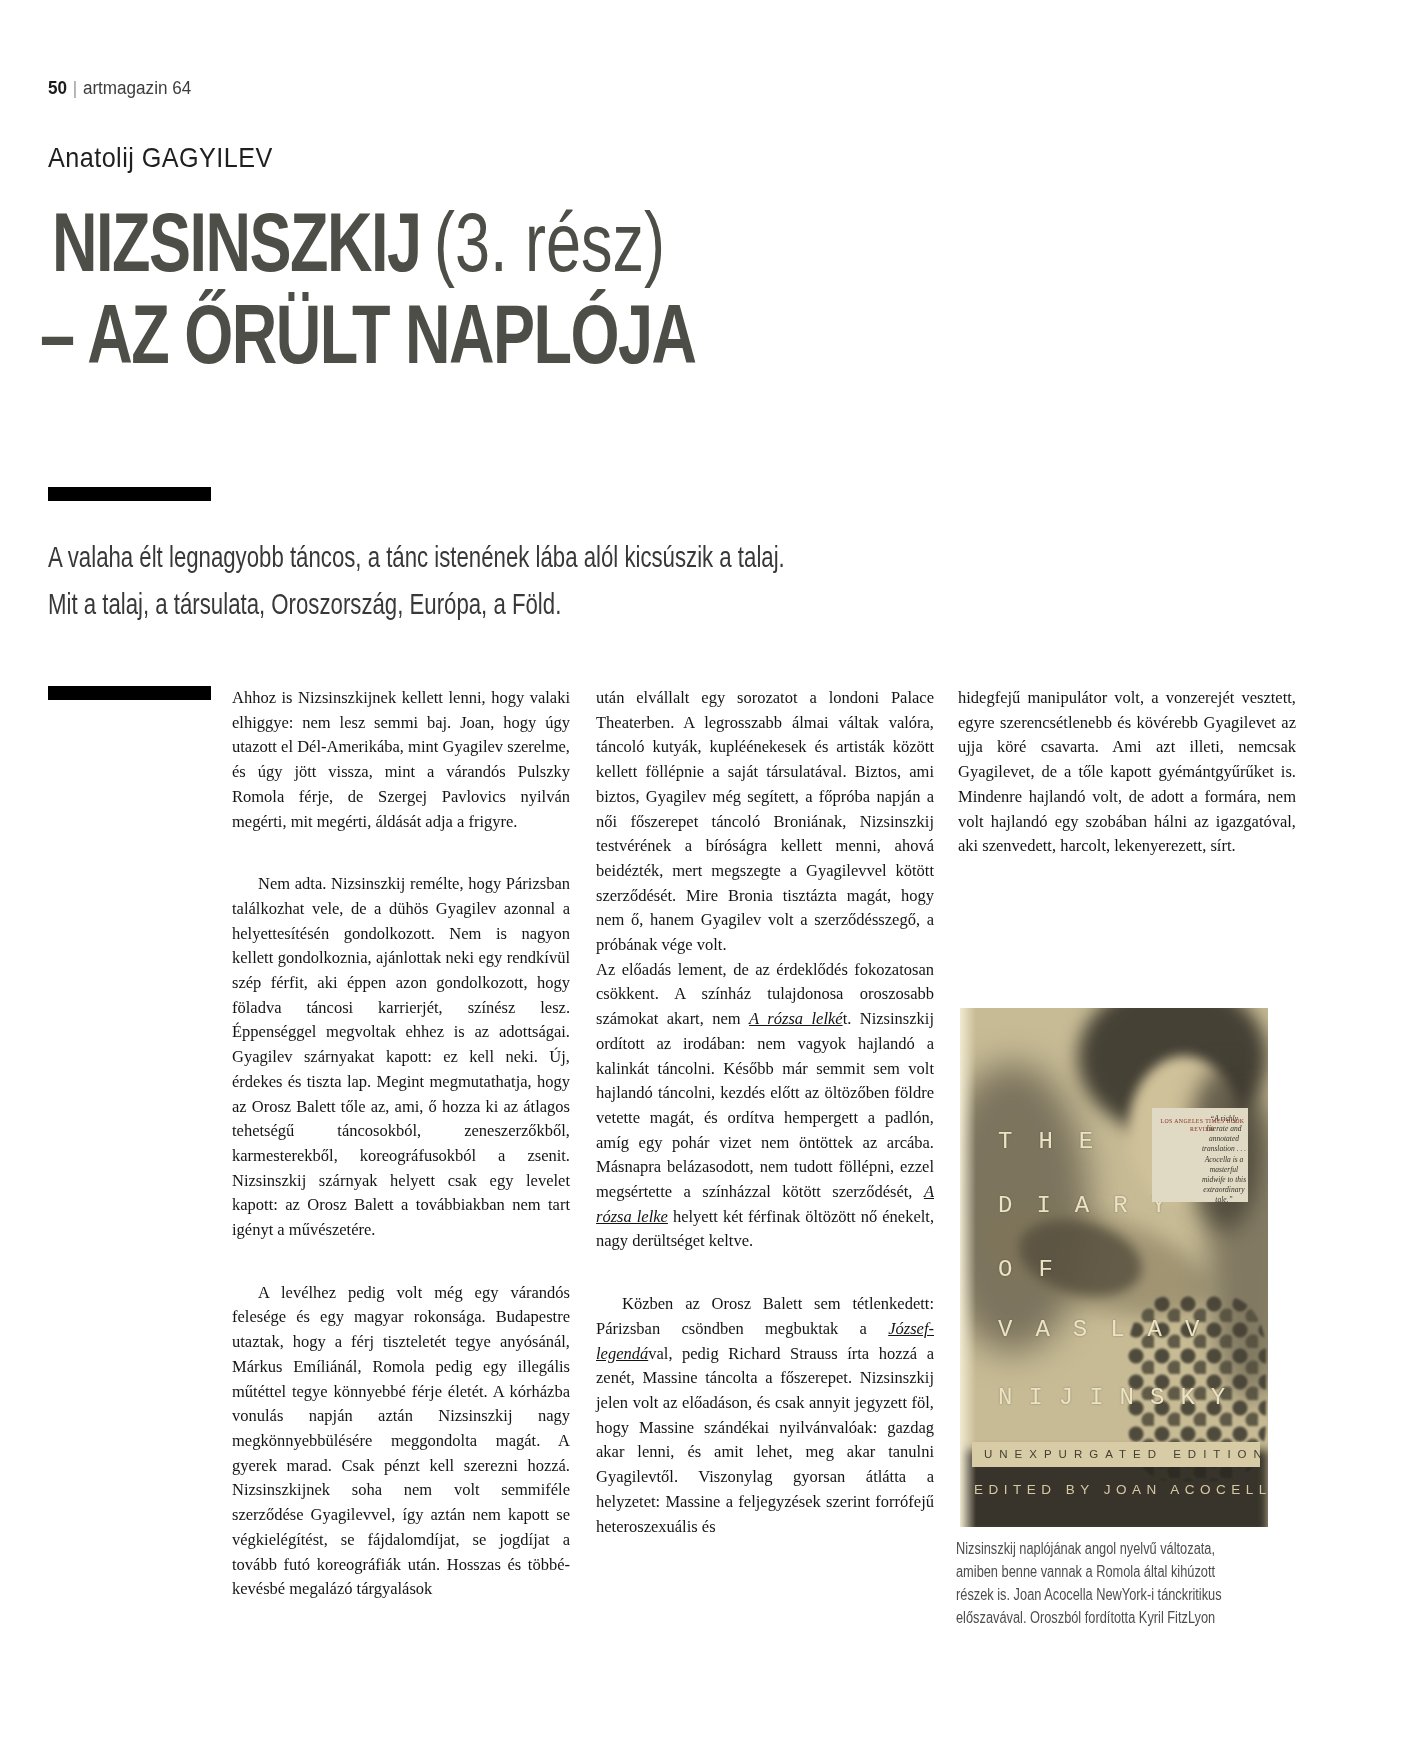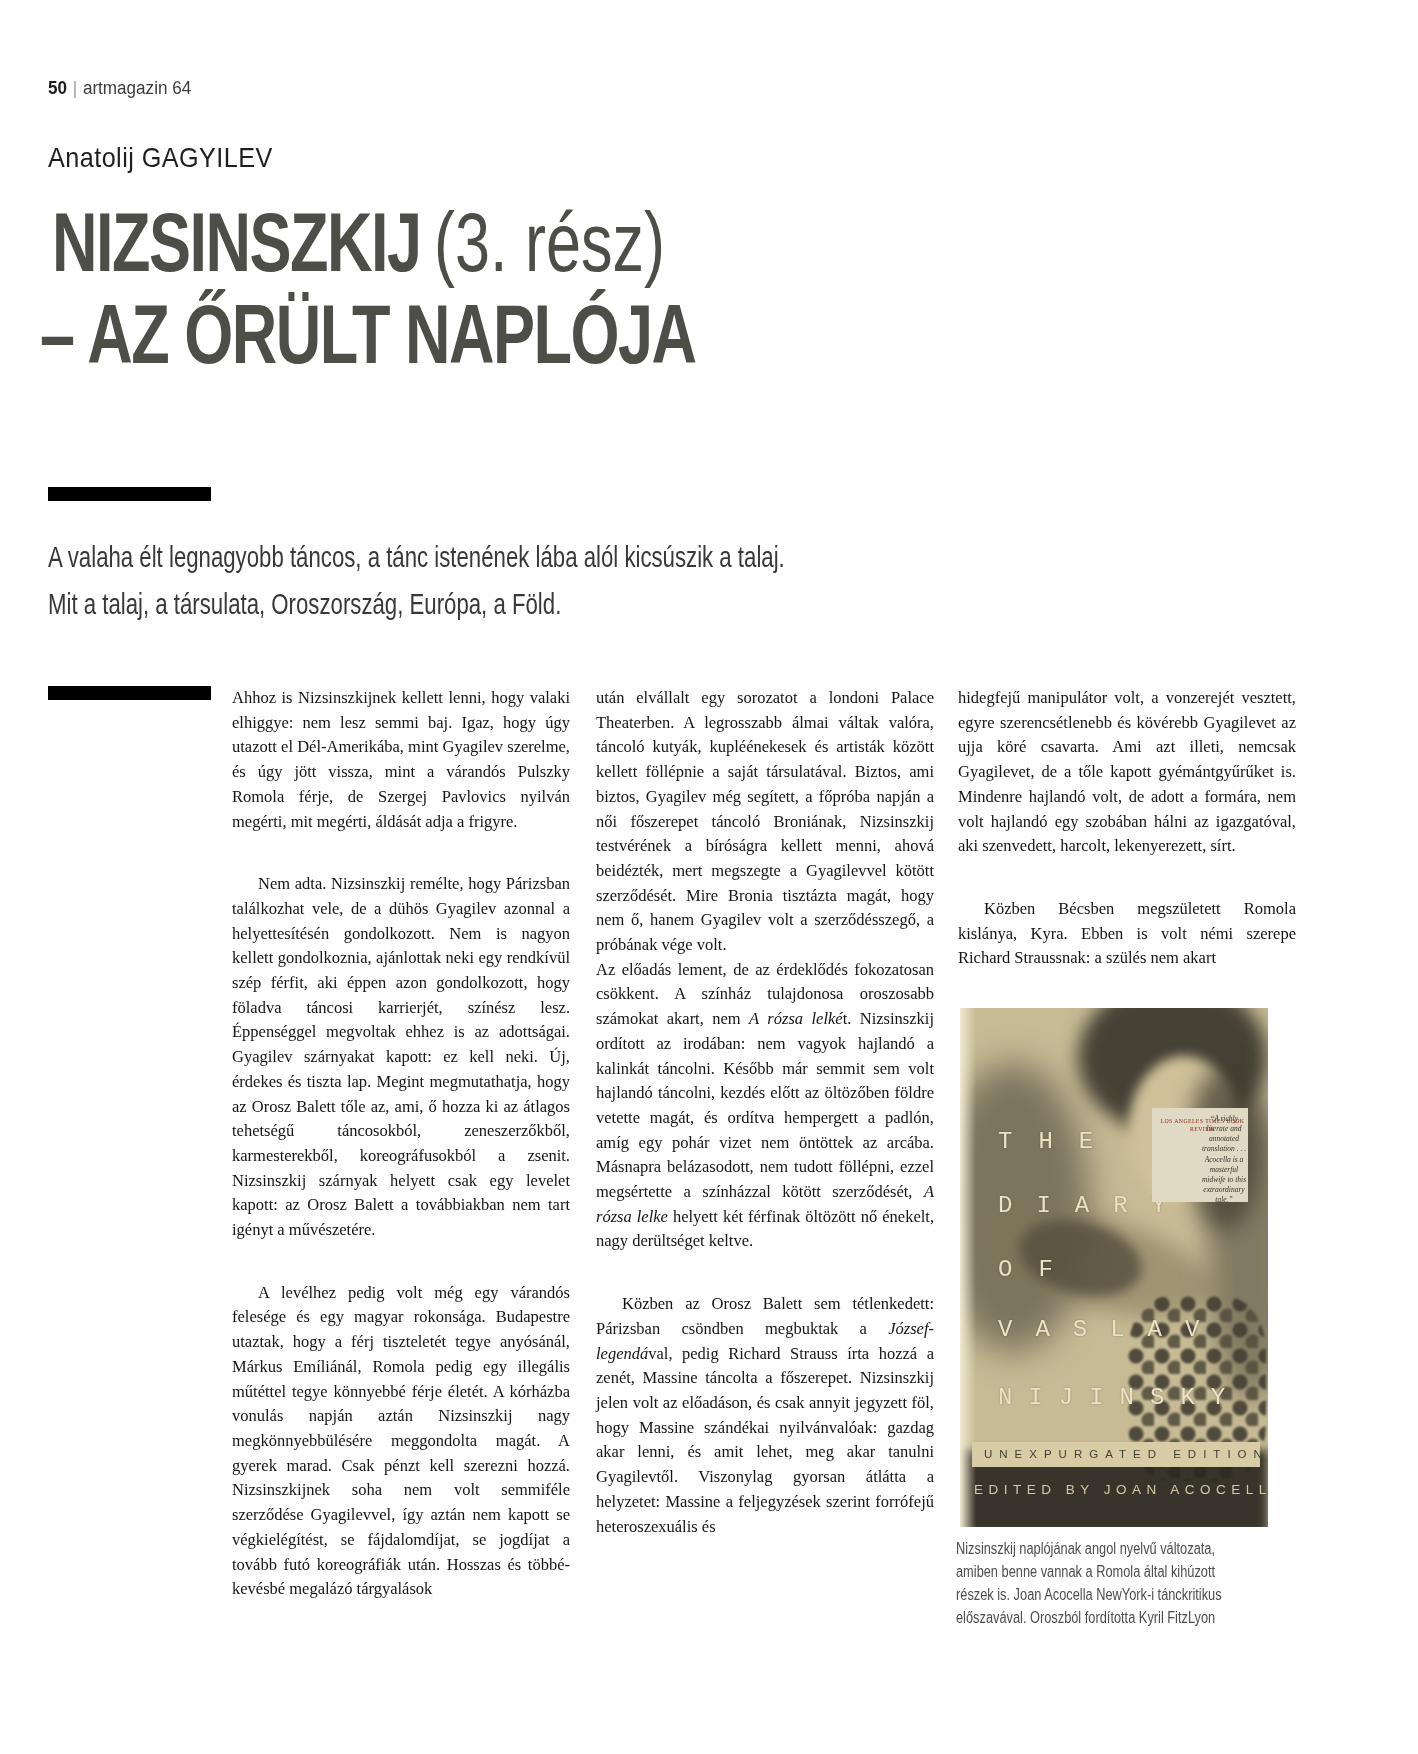--- a/index.html
+++ b/index.html
@@ -31,21 +31,21 @@
   .lede2{left:48px;top:587px;}
 
   
   .col{position:absolute;top:686px;width:338px;font-family:"Liberation Serif",serif;
        font-size:16.5px;line-height:24.7px;color:#141414;text-align:justify;}
   .col p{margin:0;}
   .col p.indent{text-indent:26px;margin-top:38px;}
   .col1{left:232px;}
   .col2{left:596px;}
   .col3{left:958px;}
-  .ital{font-style:italic;}
+  .ital{font-style:italic;text-decoration:underline;}
 
   
   .cover{left:960px;top:1008px;width:308px;height:519px;background:#c7bb95;overflow:hidden;}
   .cover *{position:absolute;}
   .spine{left:0;top:0;width:16px;height:100%;background:linear-gradient(90deg,rgba(243,236,212,.95),rgba(243,236,212,0));z-index:5;}
   .ph{border-radius:50%;}
   .ph-hair{left:118px;top:-28px;width:190px;height:155px;background:#454135;filter:blur(9px);}
   .ph-face{left:168px;top:48px;width:112px;height:150px;background:#cfc199;filter:blur(6px);}
   .ph-faceshadow{left:228px;top:58px;width:72px;height:165px;background:rgba(62,58,48,.7);filter:blur(11px);}
   .ph-leftwash{left:-25px;top:55px;width:155px;height:290px;background:rgba(74,69,56,.6);filter:blur(17px);}
@@ -93,34 +93,33 @@
   <div class="abs title-line t1 cond"><span>NIZSINSZKIJ</span><span class="title-part">(3. rész)</span></div>
   <div class="abs title-line t2 cond">– AZ ŐRÜLT NAPLÓJA</div>
 
   <div class="abs bar bar1"></div>
   <div class="abs bar bar2"></div>
 
   <div class="abs lede lede1 cond">A valaha élt legnagyobb táncos, a tánc istenének lába alól kicsúszik a talaj.</div>
   <div class="abs lede lede2 cond">Mit a talaj, a társulata, Oroszország, Európa, a Föld.</div>
 
   <div class="col col1">
-    <p>Ahhoz is Nizsinszkijnek kellett lenni, hogy valaki elhiggye: nem lesz semmi baj. Igaz, hogy úgy utazott el Dél-Amerikába, mint Gyagilev szerelme, és úgy jött vissza, mint a várandós Pulszky Romola férje, de Szergej Pavlovics nyilván megérti, mit megérti, áldását adja a frigyre.</p>
+    <p>Ahhoz is Nizsinszkijnek kellett lenni, hogy valaki elhiggye: nem lesz semmi baj. Joan, hogy úgy utazott el Dél-Amerikába, mint Gyagilev szerelme, és úgy jött vissza, mint a várandós Pulszky Romola férje, de Szergej Pavlovics nyilván megérti, mit megérti, áldását adja a frigyre.</p>
     <p class="indent">Nem adta. Nizsinszkij remélte, hogy Párizsban találkozhat vele, de a dühös Gyagilev azonnal a helyettesítésén gondolkozott. Nem is nagyon kellett gondolkoznia, ajánlottak neki egy rendkívül szép férfit, aki éppen azon gondolkozott, hogy föladva táncosi karrierjét, színész lesz. Éppenséggel megvoltak ehhez is az adottságai. Gyagilev szárnyakat kapott: ez kell neki. Új, érdekes és tiszta lap. Megint megmutathatja, hogy az Orosz Balett tőle az, ami, ő hozza ki az átlagos tehetségű táncosokból, zeneszerzőkből, karmesterekből, koreográfusokból a zsenit. Nizsinszkij szárnyak helyett csak egy levelet kapott: az Orosz Balett a továbbiakban nem tart igényt a művészetére.</p>
     <p class="indent">A levélhez pedig volt még egy várandós felesége és egy magyar rokonsága. Budapestre utaztak, hogy a férj tiszteletét tegye anyósánál, Márkus Emíliánál, Romola pedig egy illegális műtéttel tegye könnyebbé férje életét. A kórházba vonulás napján aztán Nizsinszkij nagy megkönnyebbülésére meggondolta magát. A gyerek marad. Csak pénzt kell szerezni hozzá. Nizsinszkijnek soha nem volt semmiféle szerződése Gyagilevvel, így aztán nem kapott se végkielégítést, se fájdalomdíjat, se jogdíjat a tovább futó koreográfiák után. Hosszas és többé-kevésbé megalázó tárgyalások</p>
   </div>
 
   <div class="col col2">
     <p>után elvállalt egy sorozatot a londoni Palace Theaterben. A legrosszabb álmai váltak valóra, táncoló kutyák, kupléénekesek és artisták között kellett föllépnie a saját társulatával. Biztos, ami biztos, Gyagilev még segített, a főpróba napján a női főszerepet táncoló Broniának, Nizsinszkij testvérének a bíróságra kellett menni, ahová beidézték, mert megszegte a Gyagilevvel kötött szerződését. Mire Bronia tisztázta magát, hogy nem ő, hanem Gyagilev volt a szerződésszegő, a próbának vége volt.</p>
     <p><span>Az előadás lement, de az érdeklődés fokozatosan csökkent. A színház tulajdonosa oroszosabb számokat akart, nem </span><span class="ital">A rózsa lelké</span><span>t. Nizsinszkij ordított az irodában: nem vagyok hajlandó a kalinkát táncolni. Később már semmit sem volt hajlandó táncolni, kezdés előtt az öltözőben földre vetette magát, és ordítva hempergett a padlón, amíg egy pohár vizet nem öntöttek az arcába. Másnapra belázasodott, nem tudott föllépni, ezzel megsértette a színházzal kötött szerződését, </span><span class="ital">A rózsa lelke</span><span> helyett két férfinak öltözött nő énekelt, nagy derültséget keltve.</span></p>
     <p class="indent"><span>Közben az Orosz Balett sem tétlenkedett: Párizsban csöndben megbuktak a </span><span class="ital">József-legendá</span><span>val, pedig Richard Strauss írta hozzá a zenét, Massine táncolta a főszerepet. Nizsinszkij jelen volt az előadáson, és csak annyit jegyzett föl, hogy Massine szándékai nyilvánvalóak: gazdag akar lenni, és amit lehet, meg akar tanulni Gyagilevtől. Viszonylag gyorsan átlátta a helyzetet: Massine a feljegyzések szerint forrófejű heteroszexuális és</span></p>
   </div>
 
   <div class="col col3">
     <p>hidegfejű manipulátor volt, a vonzerejét vesztett, egyre szerencsétlenebb és kövérebb Gyagilevet az ujja köré csavarta. Ami azt illeti, nemcsak Gyagilevet, de a tőle kapott gyémántgyűrűket is. Mindenre hajlandó volt, de adott a formára, nem volt hajlandó egy szobában hálni az igazgatóval, aki szenvedett, harcolt, lekenyerezett, sírt.</p>
-    <p class="indent">Közben Bécsben megszületett Romola kislánya, Kyra. Ebben is volt némi szerepe Richard Straussnak: a szülés nem akart</p>
   </div>
 
   <div class="abs cover">
     <div class="ph ph-leftwash"></div>
     <div class="ph ph-hair"></div>
     <div class="ph ph-face"></div>
     <div class="ph ph-faceshadow"></div>
     <div class="ph ph-arm"></div>
     <div class="ph ph-hand"></div>
     <div class="ph ph-rightdark"></div>

